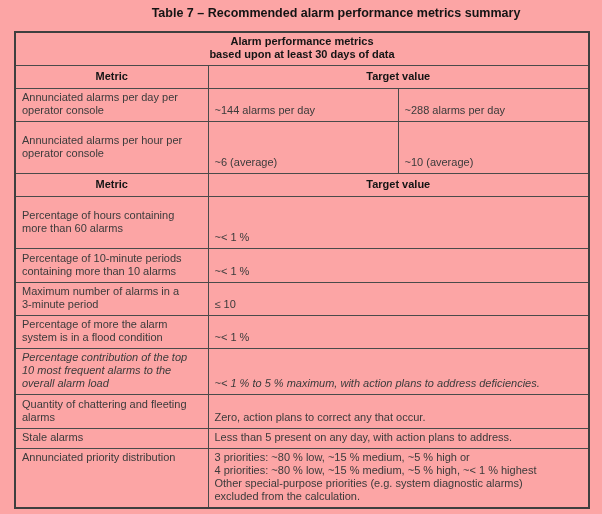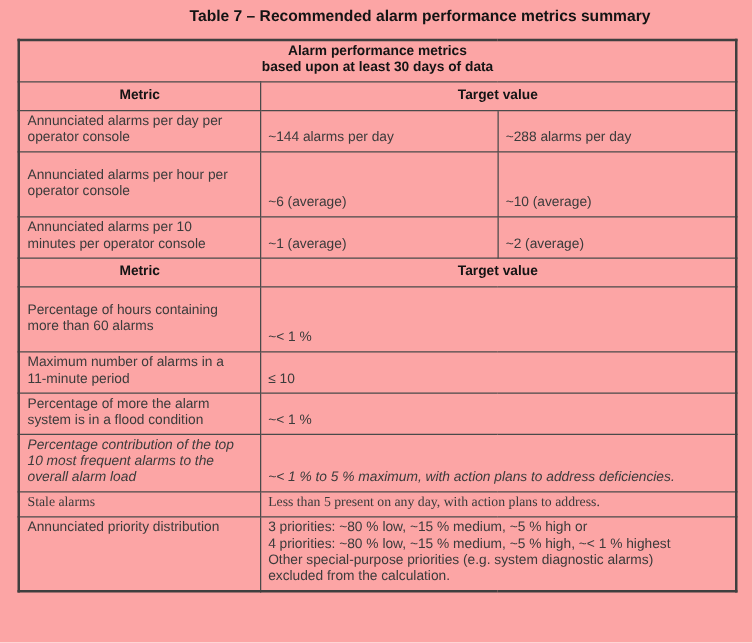--- a/index.html
+++ b/index.html
@@ -52,21 +52,21 @@
   td.metric {
     vertical-align: middle;
   }
   td.val {
     vertical-align: bottom;
   }
   td.va-top {
     vertical-align: top;
     padding-top: 3px;
   }
-  tr.h20 { height: 20px; font-family: Liberation Serif, serif; }
+  tr.h20 { height: 20px; }
   tr.h23 { height: 23px; }
   tr.h27 { height: 27px; }
   tr.h29 { height: 29px; }
   tr.h30 { height: 30px; margin-top: 36px; }
   tr.h33 { height: 33px; }
   tr.h34 { height: 34px; }
   tr.h35 { height: 52px; }
   tr.h44 { height: 44px; font-style: italic; }
   tr.h55 { height: 55px; }
 </style>
@@ -99,52 +99,56 @@
 operator console</td>
         <td class="val">~144 alarms per day</td>
         <td class="val">~288 alarms per day</td>
       </tr>
       <tr class="h35">
         <td class="metric">Annunciated alarms per hour per
 operator console</td>
         <td class="val">~6 (average)</td>
         <td class="val">~10 (average)</td>
       </tr>
-      <tr class="h29">
-        <td class="metric">Annunciated alarms per 10
-minutes per operator console</td>
-        <td class="val">~1 (average)</td>
-        <td class="val">~2 (average)</td>
-      </tr>
 
       <tr class="h23">
         <td class="hdr">Metric</td>
         <td class="hdr" colspan="2">Target value</td>
       </tr>
 
       <tr class="h35">
         <td class="metric">Percentage of hours containing
 more than 60 alarms</td>
         <td class="val" colspan="2">~&lt; 1 %</td>
       </tr>
+      <tr class="h34">
+        <td class="metric">Percentage of 10-minute periods
+containing more than 10 alarms</td>
+        <td class="val" colspan="2">~&lt; 1 %</td>
+      </tr>
       <tr class="h27">
         <td class="metric">Maximum number of alarms in a
-11-minute period</td>
+3-minute period</td>
         <td class="val" colspan="2">≤ 10</td>
       </tr>
       <tr class="h30">
         <td class="metric">Percentage of more the alarm
 system is in a flood condition</td>
         <td class="val" colspan="2">~&lt; 1 %</td>
       </tr>
       <tr class="h44">
         <td class="metric">Percentage contribution of the top
 10 most frequent alarms to the
 overall alarm load</td>
         <td class="val" colspan="2">~&lt; 1 % to 5 % maximum, with action plans to address deficiencies.</td>
+      </tr>
+      <tr class="h34">
+        <td class="metric">Quantity of chattering and fleeting
+alarms</td>
+        <td class="val" colspan="2">Zero, action plans to correct any that occur.</td>
       </tr>
       <tr class="h20">
         <td class="metric">Stale alarms</td>
         <td class="val" colspan="2">Less than 5 present on any day, with action plans to address.</td>
       </tr>
       <tr class="h55">
         <td class="metric va-top">Annunciated priority distribution</td>
         <td class="val va-top" colspan="2">3 priorities: ~80 % low, ~15 % medium, ~5 % high or
 4 priorities: ~80 % low, ~15 % medium, ~5 % high, ~&lt; 1 % highest
 Other special-purpose priorities (e.g. system diagnostic alarms)

